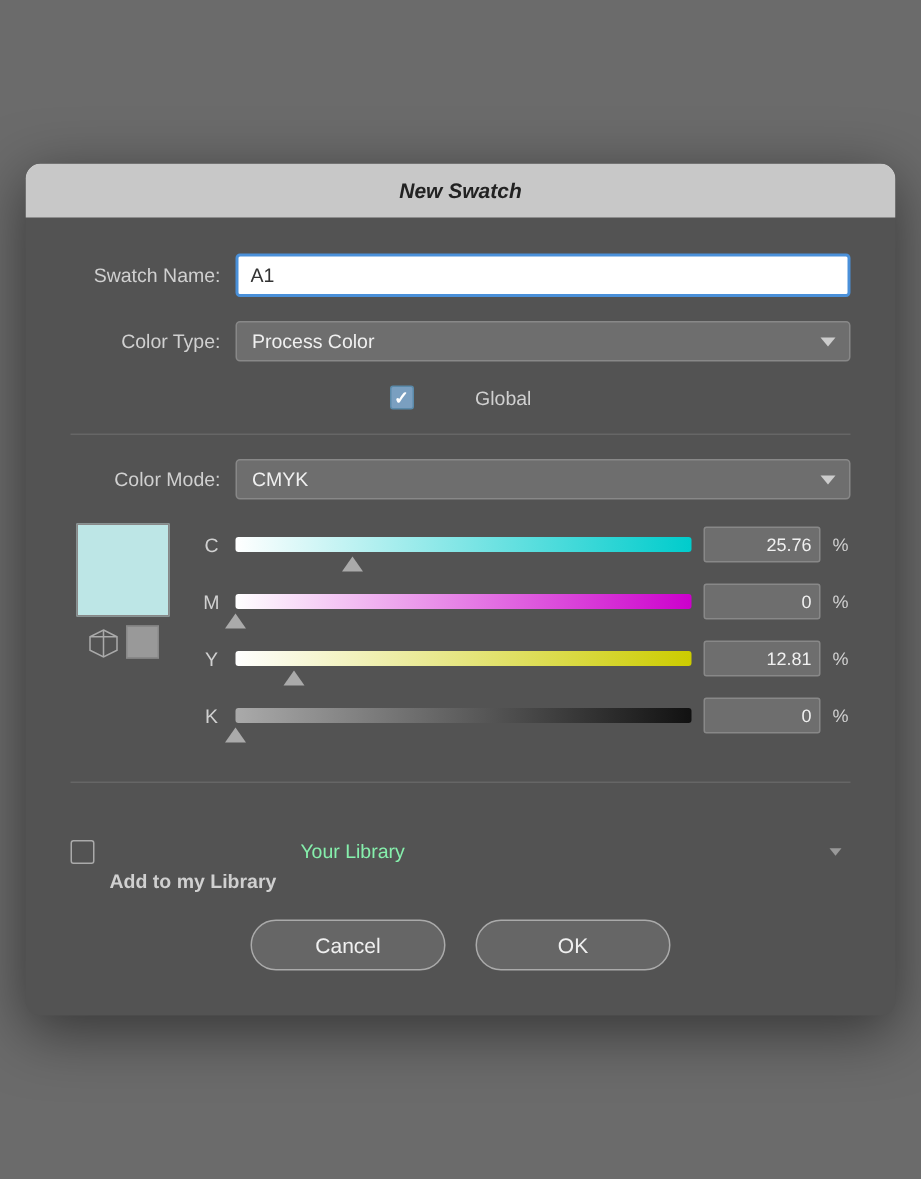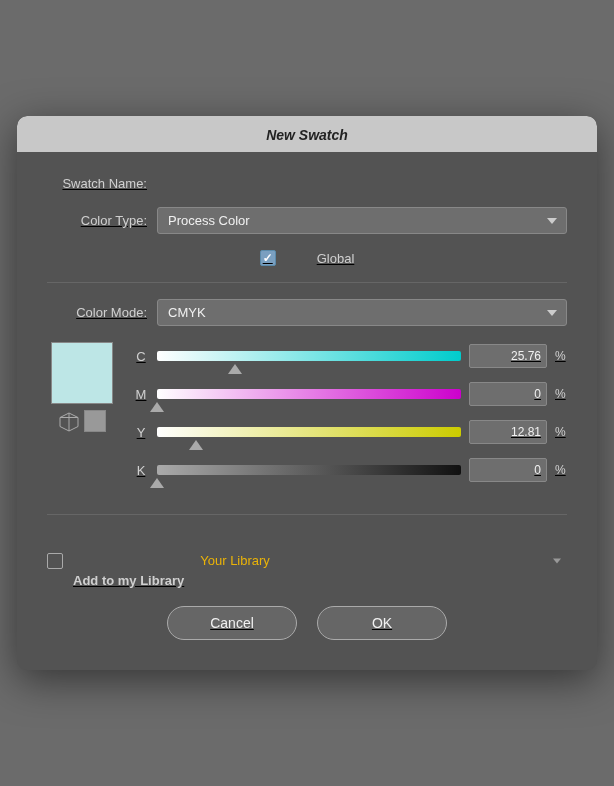--- a/index.html
+++ b/index.html
@@ -31,21 +31,20 @@
 
     .title-bar-text {
       font-size: 14px;
       font-weight: 600;
       color: #222;
       font-style: italic;
     }
 
     .dialog-body {
       padding: 24px 30px 20px;
-      text-decoration: underline;
     }
 
     .form-row {
       display: flex;
       align-items: center;
       margin-bottom: 16px;
     }
 
     .form-label {
       color: #d0d0d0;
@@ -290,21 +289,21 @@
       flex: 1;
       position: relative;
     }
 
     .library-select {
       width: 100%;
       background: transparent;
       border: none;
       padding: 4px 24px 4px 6px;
       font-size: 13px;
-      color: #eab308;
+      color: #86efac;
       appearance: none;
       -webkit-appearance: none;
       cursor: pointer;
       outline: none;
     }
 
     .library-select-arrow {
       position: absolute;
       right: 6px;
       top: 50%;
@@ -350,20 +349,21 @@
 
 <div class="dialog">
   <div class="title-bar">
     <span class="title-bar-text">New Swatch</span>
   </div>
 
   <div class="dialog-body">
 
     <div class="form-row">
       <span class="form-label">Swatch Name:</span>
+      <input class="swatch-name-input" type="text" value="A1" style="">
     </div>
 
     <div class="form-row">
       <span class="form-label">Color Type:</span>
       <div class="select-wrapper">
         <select class="form-select">
           <option>Process Color</option>
           <option>Spot Color</option>
         </select>
         <div class="select-arrow"></div>

